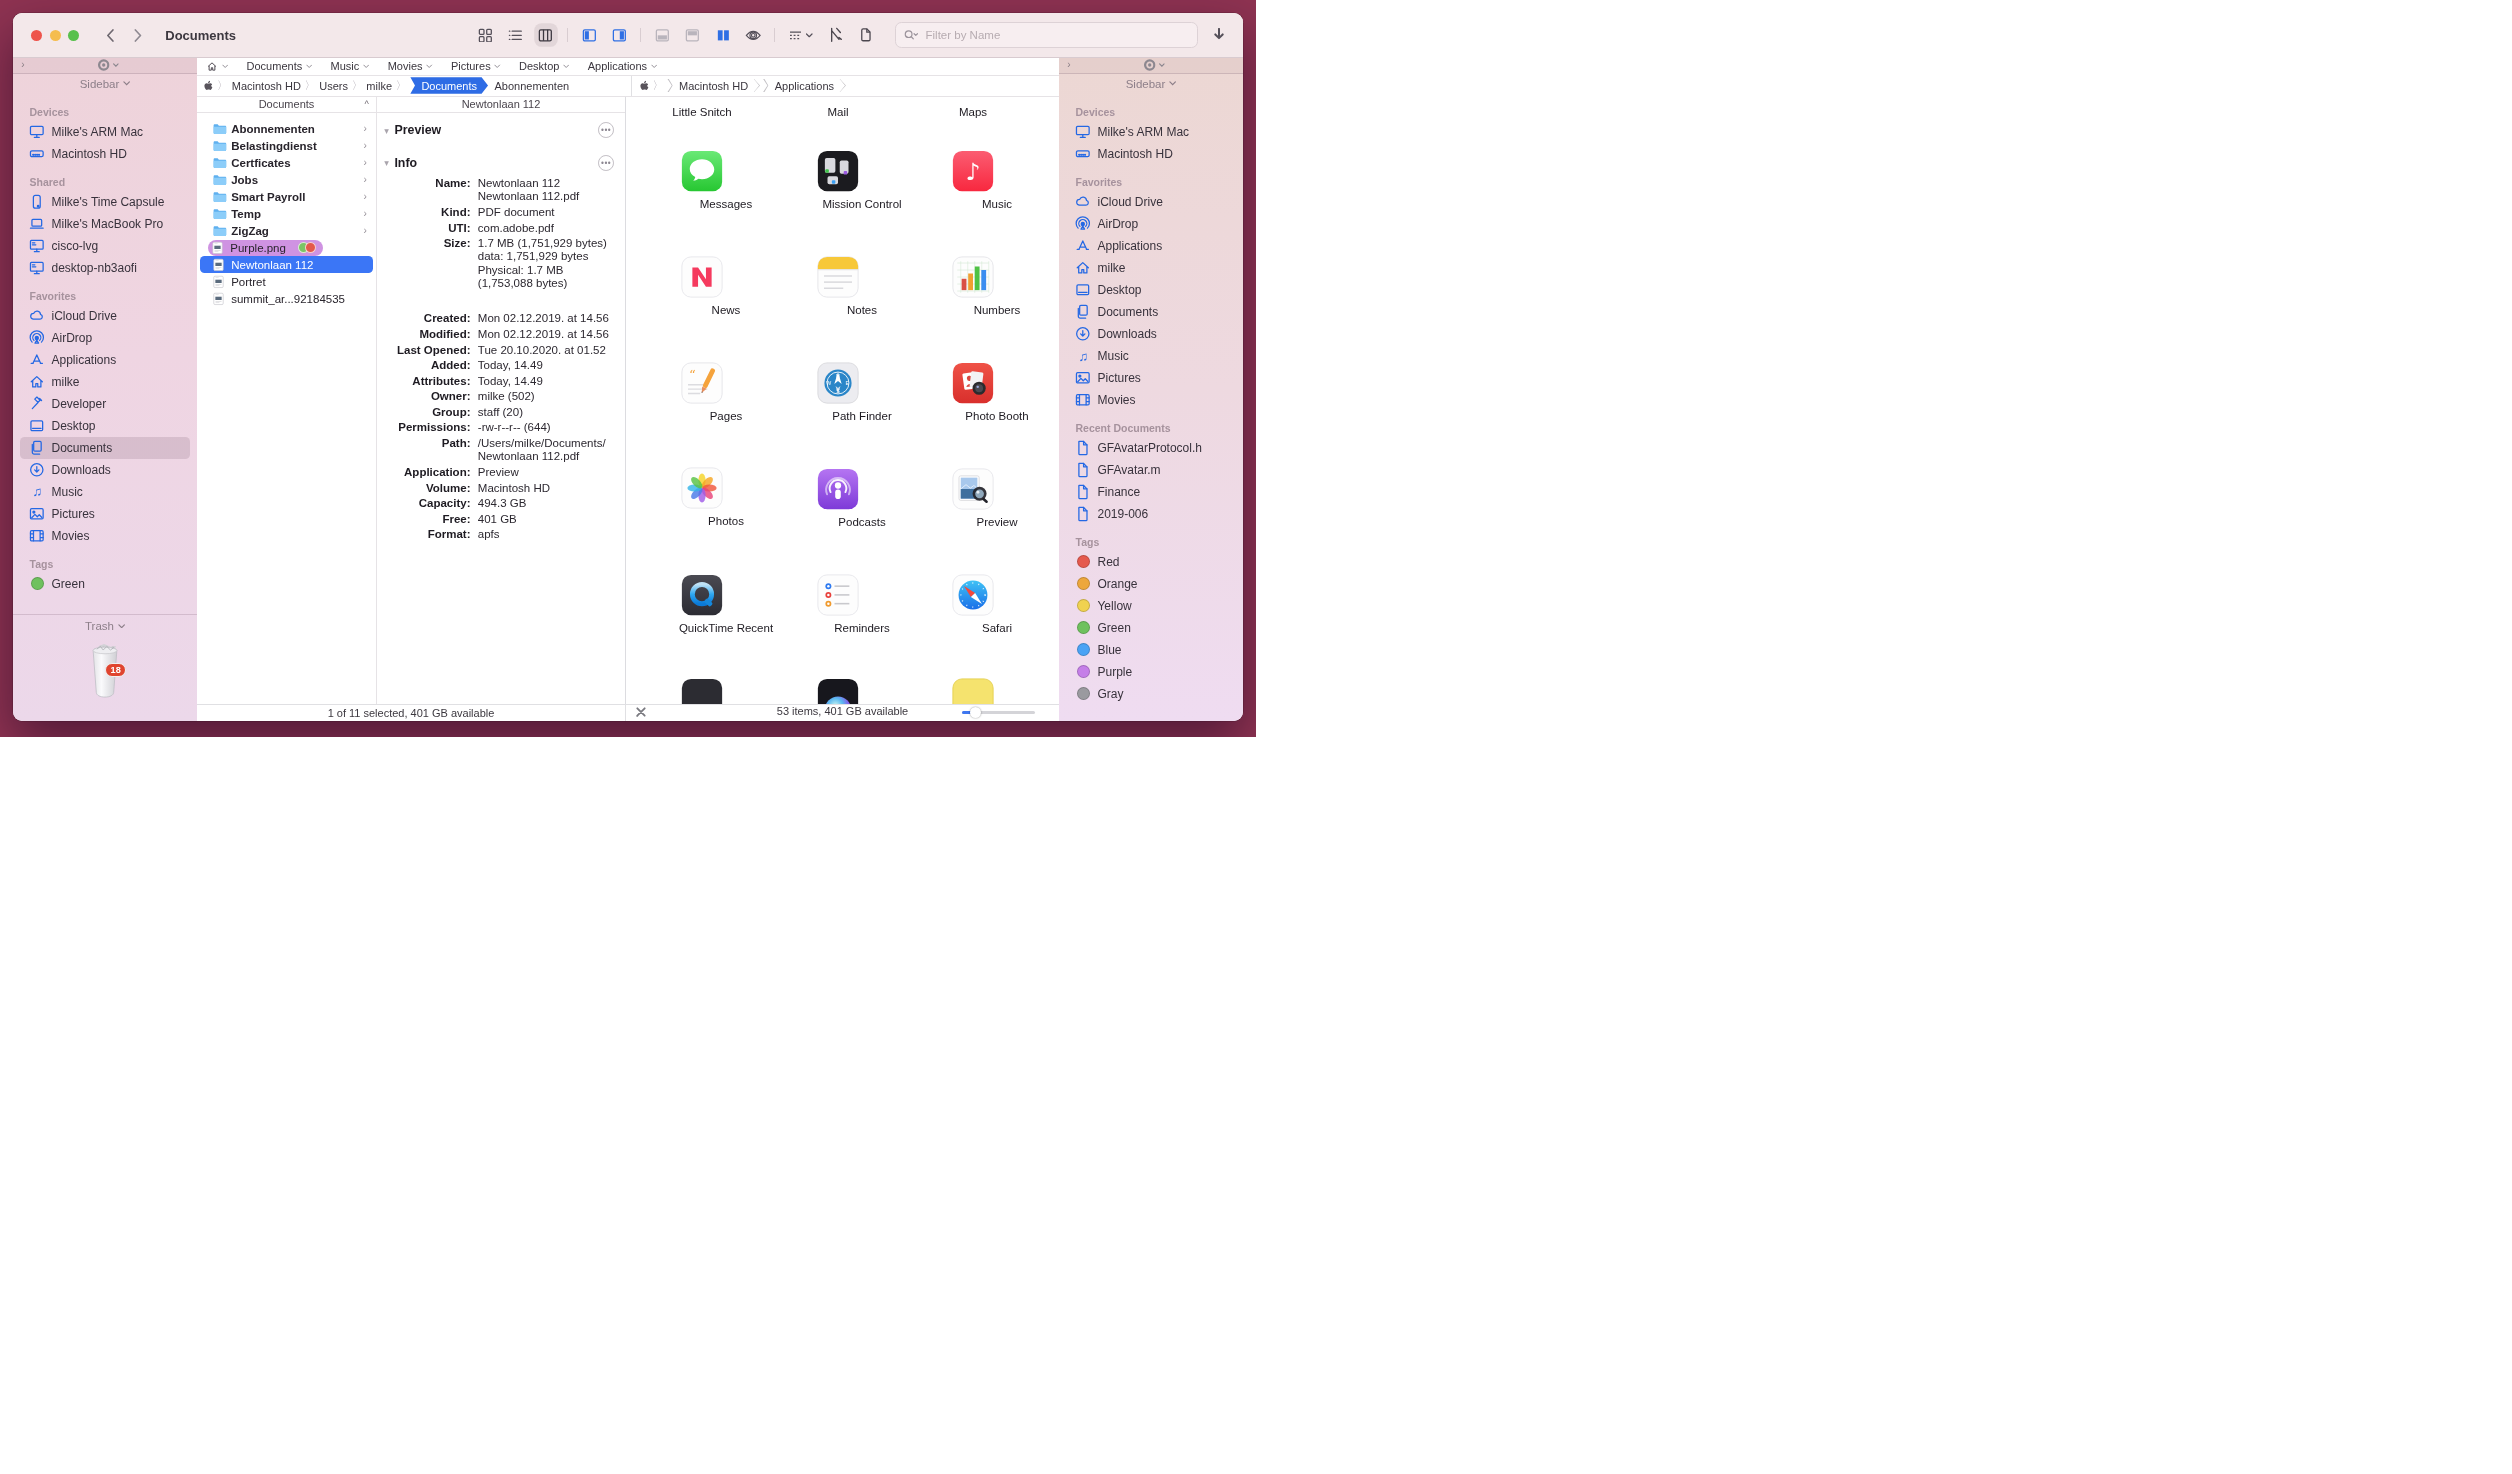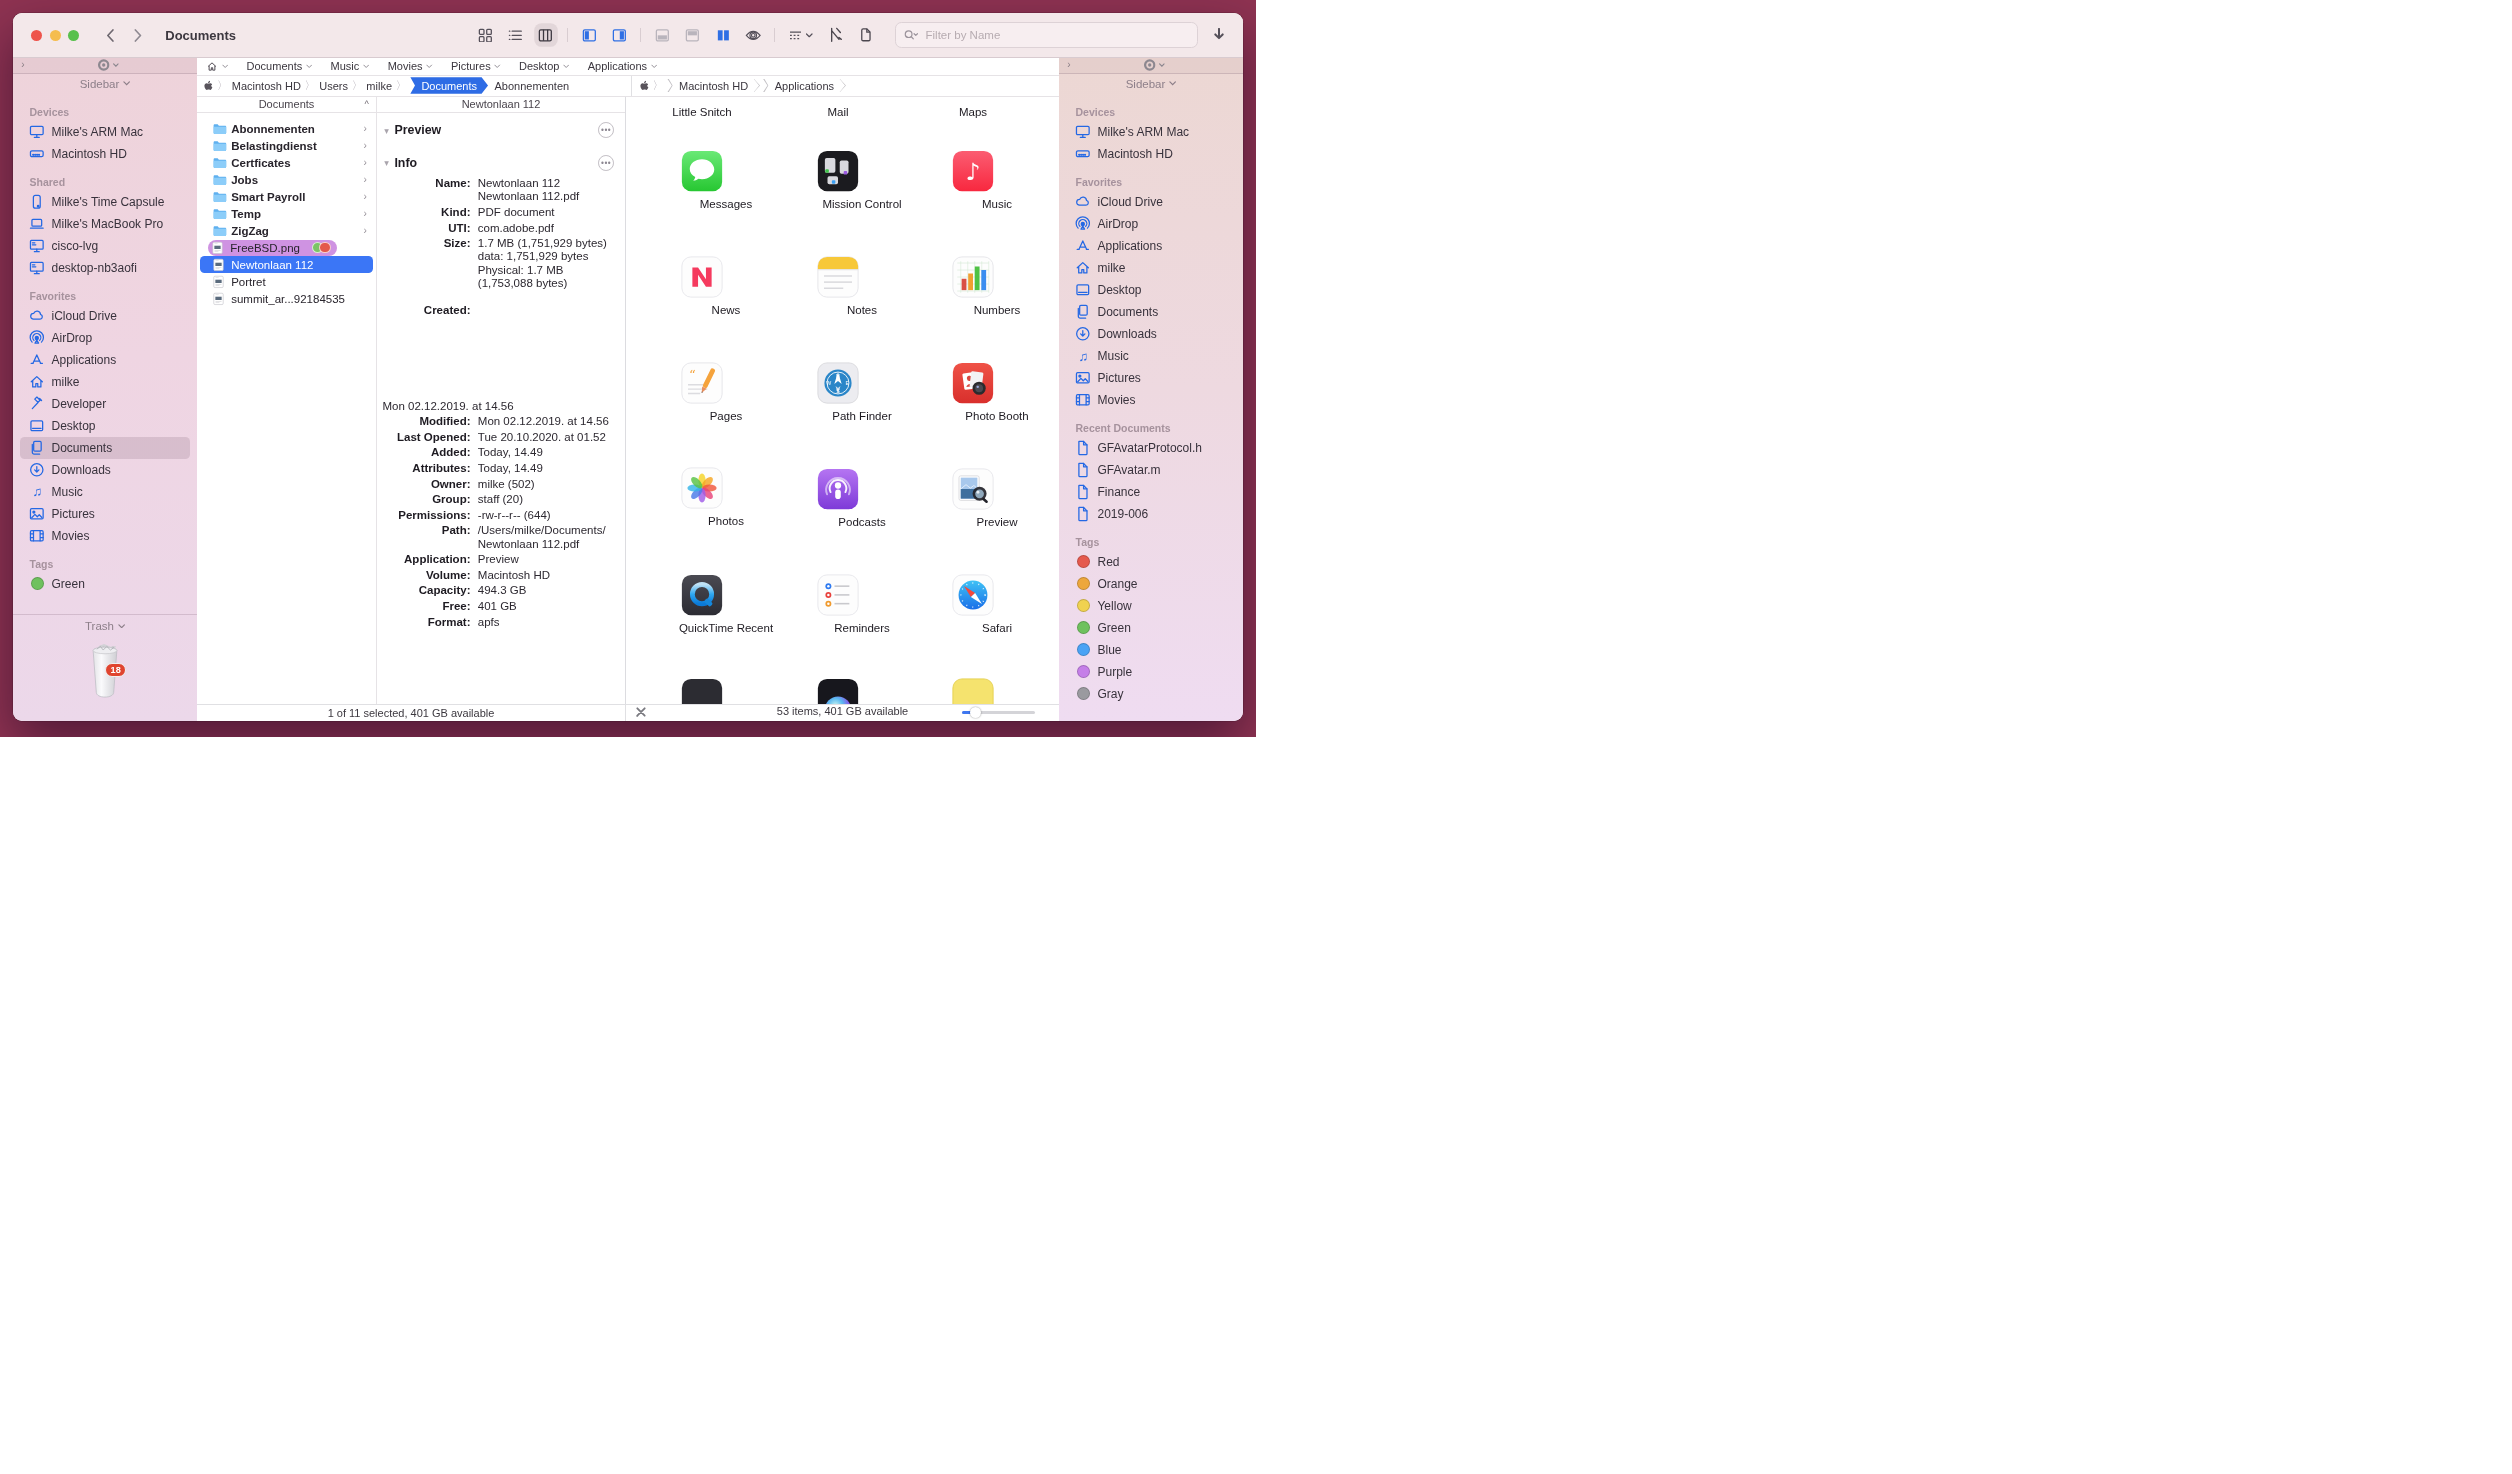--- a/index.html
+++ b/index.html
@@ -91,21 +91,21 @@
     color:#8d8892;font-size:8.3px;display:flex;align-items:center;justify-content:center;letter-spacing:0.5px;}
   .pdfpage{position:relative;height:180px;margin:1.8px 1.8px 0 1.8px;background:#fff;border:0.9px solid #ececef;overflow:hidden;}
   .pdfpage .lines{position:absolute;right:7.3px;top:2.8px;bottom:2.8px;width:12px;
     background:repeating-linear-gradient(90deg,#7aa3c2 0px,#7aa3c2 0.7px,transparent 0.7px,transparent 2.9px);}
   .pdflogo{position:absolute;left:42px;top:44px;}
   .pdftext{position:absolute;left:42px;bottom:29px;color:#3b7fb0;font-size:12px;letter-spacing:0.6px;}
   .inforows{flex:1;overflow:hidden;padding-top:2.8px;}
   .irow{display:flex;gap:7.3px;margin-bottom:2.3px;font-size:11.5px;line-height:13.3px;}
   .irow .l{width:88px;flex:0 0 88px;text-align:right;font-weight:bold;color:#1e1b22;}
   .irow .v{color:#2c2830;white-space:pre-line;}
-  .irow.gap{margin-top:14px;flex-direction:column;}
+  .irow.gap{margin-top:22px;}
   .statusrow{height:15.6px;flex:0 0 15.6px;border-top:0.9px solid #e0e0e3;display:flex;font-size:11px;color:#3c383f;}
   .statusL{width:428px;flex:0 0 428px;border-right:0.9px solid #e0e0e3;display:flex;align-items:center;justify-content:center;}
   .statusR{flex:1;display:flex;position:relative;}
   .statusR .xtool{position:absolute;left:9.2px;top:0.9px;}
   .statusR .stext{width:100%;text-align:center;}
   .zoomslider{position:absolute;right:24px;top:5.5px;width:73px;height:2.8px;background:#d4d4d8;border-radius:1.8px;}
   .zoomslider .fill{position:absolute;left:0;top:0;height:2.8px;width:13px;background:#3f77f1;border-radius:1.8px;}
   .zoomslider .knob{position:absolute;left:8.3px;top:-4.1px;width:11px;height:11px;background:#fff;border-radius:50%;box-shadow:0 0 1.8px rgba(0,0,0,.45);}
   
   .appspane{flex:1;position:relative;overflow:hidden;background:#fff;}
@@ -611,21 +611,21 @@
                     <span class="pill" style="background:#cf93e2">
                       <span class="fic">
                         <svg width="11" height="13.8" viewBox="0 0 14 16">
                           <rect x="1" y=".8" width="12" height="14.4" rx="1.5" fill="#fff" stroke="#c4c4ca" stroke-width=".8"></rect>
                           <rect x="3" y="5.2" width="8" height="4.2" fill="#5a6b7d"></rect>
                           <rect x="3.2" y="10.8" width="7.6" height=".9" fill="#d7d7db"></rect>
                           <rect x="3.2" y="12.4" width="5" height=".9" fill="#d7d7db"></rect>
                           <rect x="3.2" y="2.2" width="4" height=".9" fill="#e0e0e4"></rect>
                         </svg>
                       </span>
-                      <span class="fname">FreeBSD.png</span>
+                      <span class="fname">Purple.png</span>
                       <span class="tagdots">
                         <i style="background:#7cc466;border:0.9px solid rgba(255,255,255,.7)"></i>
                         <i style="background:#e4594b;border:0.9px solid rgba(255,255,255,.7)"></i>
                       </span>
                     </span>
                   </div>
                   <div class="frow file selected">
                     <span class="fic">
                       <svg width="11" height="13.8" viewBox="0 0 14 16">
                         <rect x="1" y=".8" width="12" height="14.4" rx="1.5" fill="#fff" stroke="#c4c4ca" stroke-width=".8"></rect>

